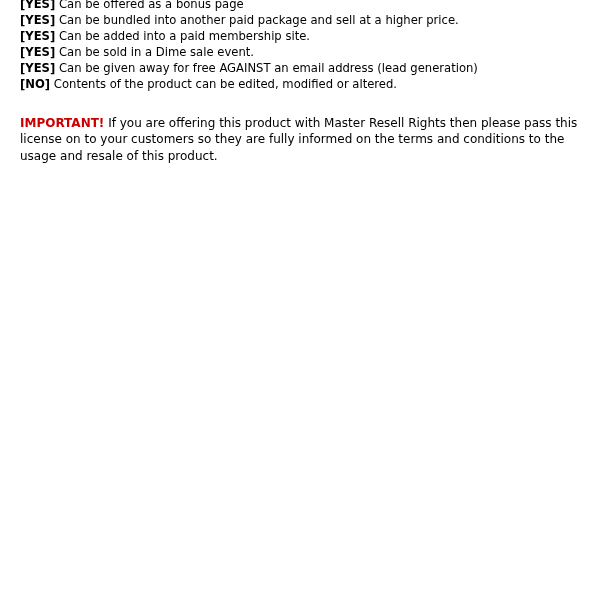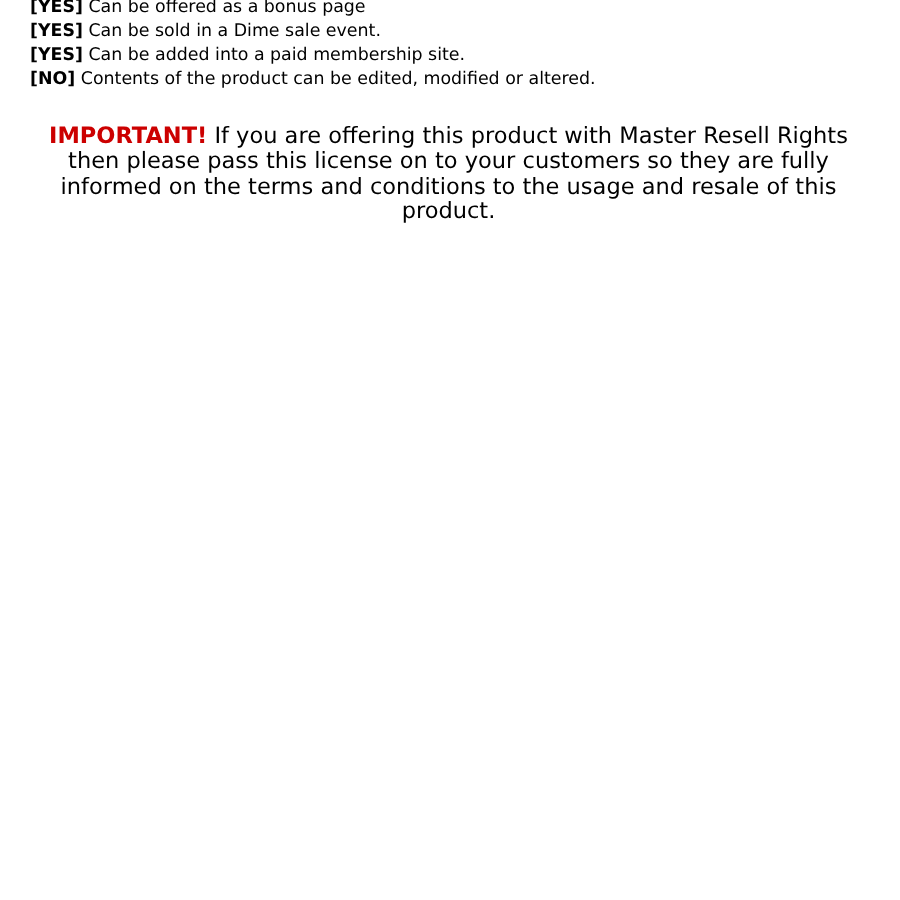--- a/index.html
+++ b/index.html
@@ -42,47 +42,53 @@
   }
   .tag-text {
     font-weight: normal;
   }
   .no-line {
     font-size: 11.6px;
     line-height: 16.1px;
   }
   .important-block {
     margin-top: 22px;
-    font-size: 15px;
+    font-size: 12px;
     line-height: 16.6px;
-    text-align: center;
+    text-align: left;
   }
   .important-label {
     color: #cc0000;
     font-weight: bold;
   }
   .important-text {
     color: #000000;
   }
 </style>
 </head>
 <body>
 
 <div class="page">
   <div class="content">
 
     <ul class="rights-list">
       <li class="rights-item">
         <span class="tag">[YES]</span><span class="tag-text"> Can be offered as a bonus page</span>
       </li>
       <li class="rights-item">
+        <span class="tag">[YES]</span><span class="tag-text"> Can be bundled into another paid package and sell at a higher price.</span>
+      </li>
+      <li class="rights-item">
+        <span class="tag">[YES]</span><span class="tag-text"> Can be added into a paid membership site.</span>
+      </li>
+      <li class="rights-item">
         <span class="tag">[YES]</span><span class="tag-text"> Can be sold in a Dime sale event.</span>
       </li>
       <li class="rights-item">
-        <span class="tag">[YES]</span><span class="tag-text"> Can be added into a paid membership site.</span>
+        <span class="tag">[YES]</span><span class="tag-text"> Can be given away for free AGAINST an email address (lead generation)</span>
       </li>
     </ul>
 
     <div class="no-line">
       <span class="tag">[NO]</span><span class="tag-text"> Contents of the product can be edited, modified or altered.</span>
     </div>
 
     <div class="important-block">
       <span class="important-label">IMPORTANT!</span><span class="important-text"> If you are offering this product with Master Resell Rights then please pass this license on to your customers so they are fully informed on the terms and conditions to the usage and resale of this product.</span>
     </div>

